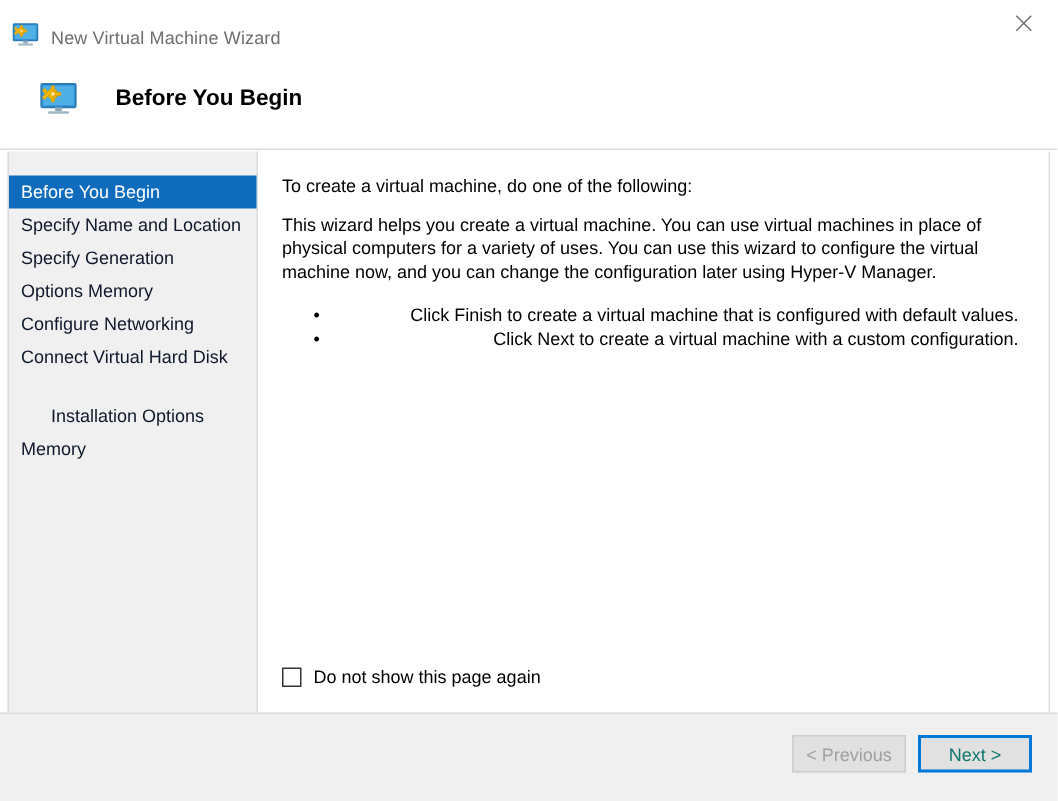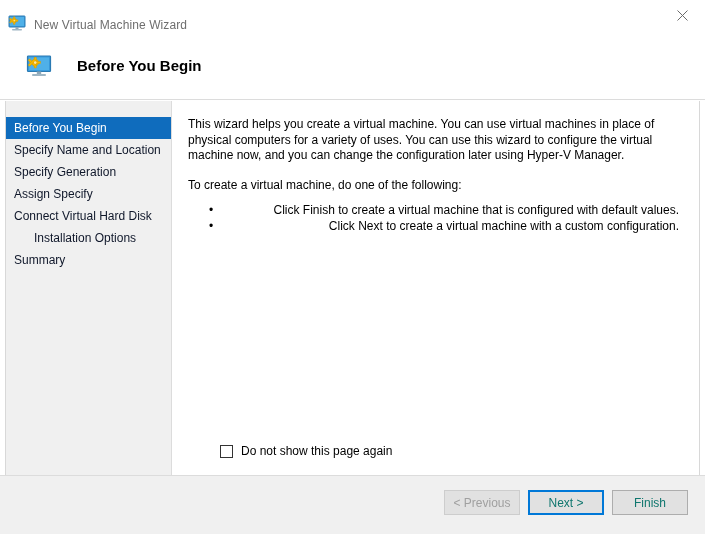--- a/index.html
+++ b/index.html
@@ -110,21 +110,21 @@
   .nav-item {
     height: 22px;
     line-height: 22px;
     padding-left: 8px;
     font-size: 12px;
     color: #0f172a;
     white-space: nowrap;
     cursor: default;
     box-sizing: border-box;
   }
-  .nav-item.indented { padding-left: 28px; }
+  .nav-item.indented { padding-left: 28px; margin-top: 17px; }
   .nav-item.selected {
     background: #0f6cbd;
     color: #ffffff;
   }
 
   #content {
     flex: 1 1 auto;
     background: #ffffff;
     position: relative;
     padding: 16px 20px 0 16px;
@@ -158,21 +158,20 @@
   }
 
   
   #checkbox-row {
     position: absolute;
     left: 16px;
     bottom: 17px;
     display: flex;
     align-items: center;
     cursor: default;
-    margin-left: 32px;
   }
   #checkbox-box {
     width: 13px; height: 13px;
     border: 1px solid #333333;
     background: #ffffff;
     box-sizing: border-box;
     flex: 0 0 auto;
   }
   #checkbox-label {
     margin-left: 8px;
@@ -273,43 +272,43 @@
     </div>
     <div id="header-title">Before You Begin</div>
   </div>
 
   <div id="body">
 
     <div id="sidebar">
       <div class="nav-item selected">Before You Begin</div>
       <div class="nav-item">Specify Name and Location</div>
       <div class="nav-item">Specify Generation</div>
-      <div class="nav-item">Assign Specify</div>
+      <div class="nav-item">Options Memory</div>
+      <div class="nav-item">Configure Networking</div>
       <div class="nav-item">Connect Virtual Hard Disk</div>
       <div class="nav-item indented">Installation Options</div>
-      <div class="nav-item">Summary</div>
+      <div class="nav-item">Memory</div>
     </div>
 
     <div id="content">
+      <p class="para tight">To create a virtual machine, do one of the following:</p>
       <p class="para">This wizard helps you create a virtual machine. You can use virtual machines in place of physical computers for a variety of uses. You can use this wizard to configure the virtual machine now, and you can change the configuration later using Hyper-V Manager.</p>
-      <p class="para tight">To create a virtual machine, do one of the following:</p>
       <ul class="bullets">
         <li>Click Finish to create a virtual machine that is configured with default values.</li>
         <li>Click Next to create a virtual machine with a custom configuration.</li>
       </ul>
 
       <div id="checkbox-row">
         <span id="checkbox-box"></span>
         <span id="checkbox-label">Do not show this page again</span>
       </div>
     </div>
 
   </div>
 
   <div id="footer">
     <div id="footer-buttons">
       <button class="wiz-button disabled">&lt; Previous</button>
       <button class="wiz-button focused">Next &gt;</button>
-      <button class="wiz-button">Finish</button>
     </div>
   </div>
 
 </div>
 
 </body></html>

